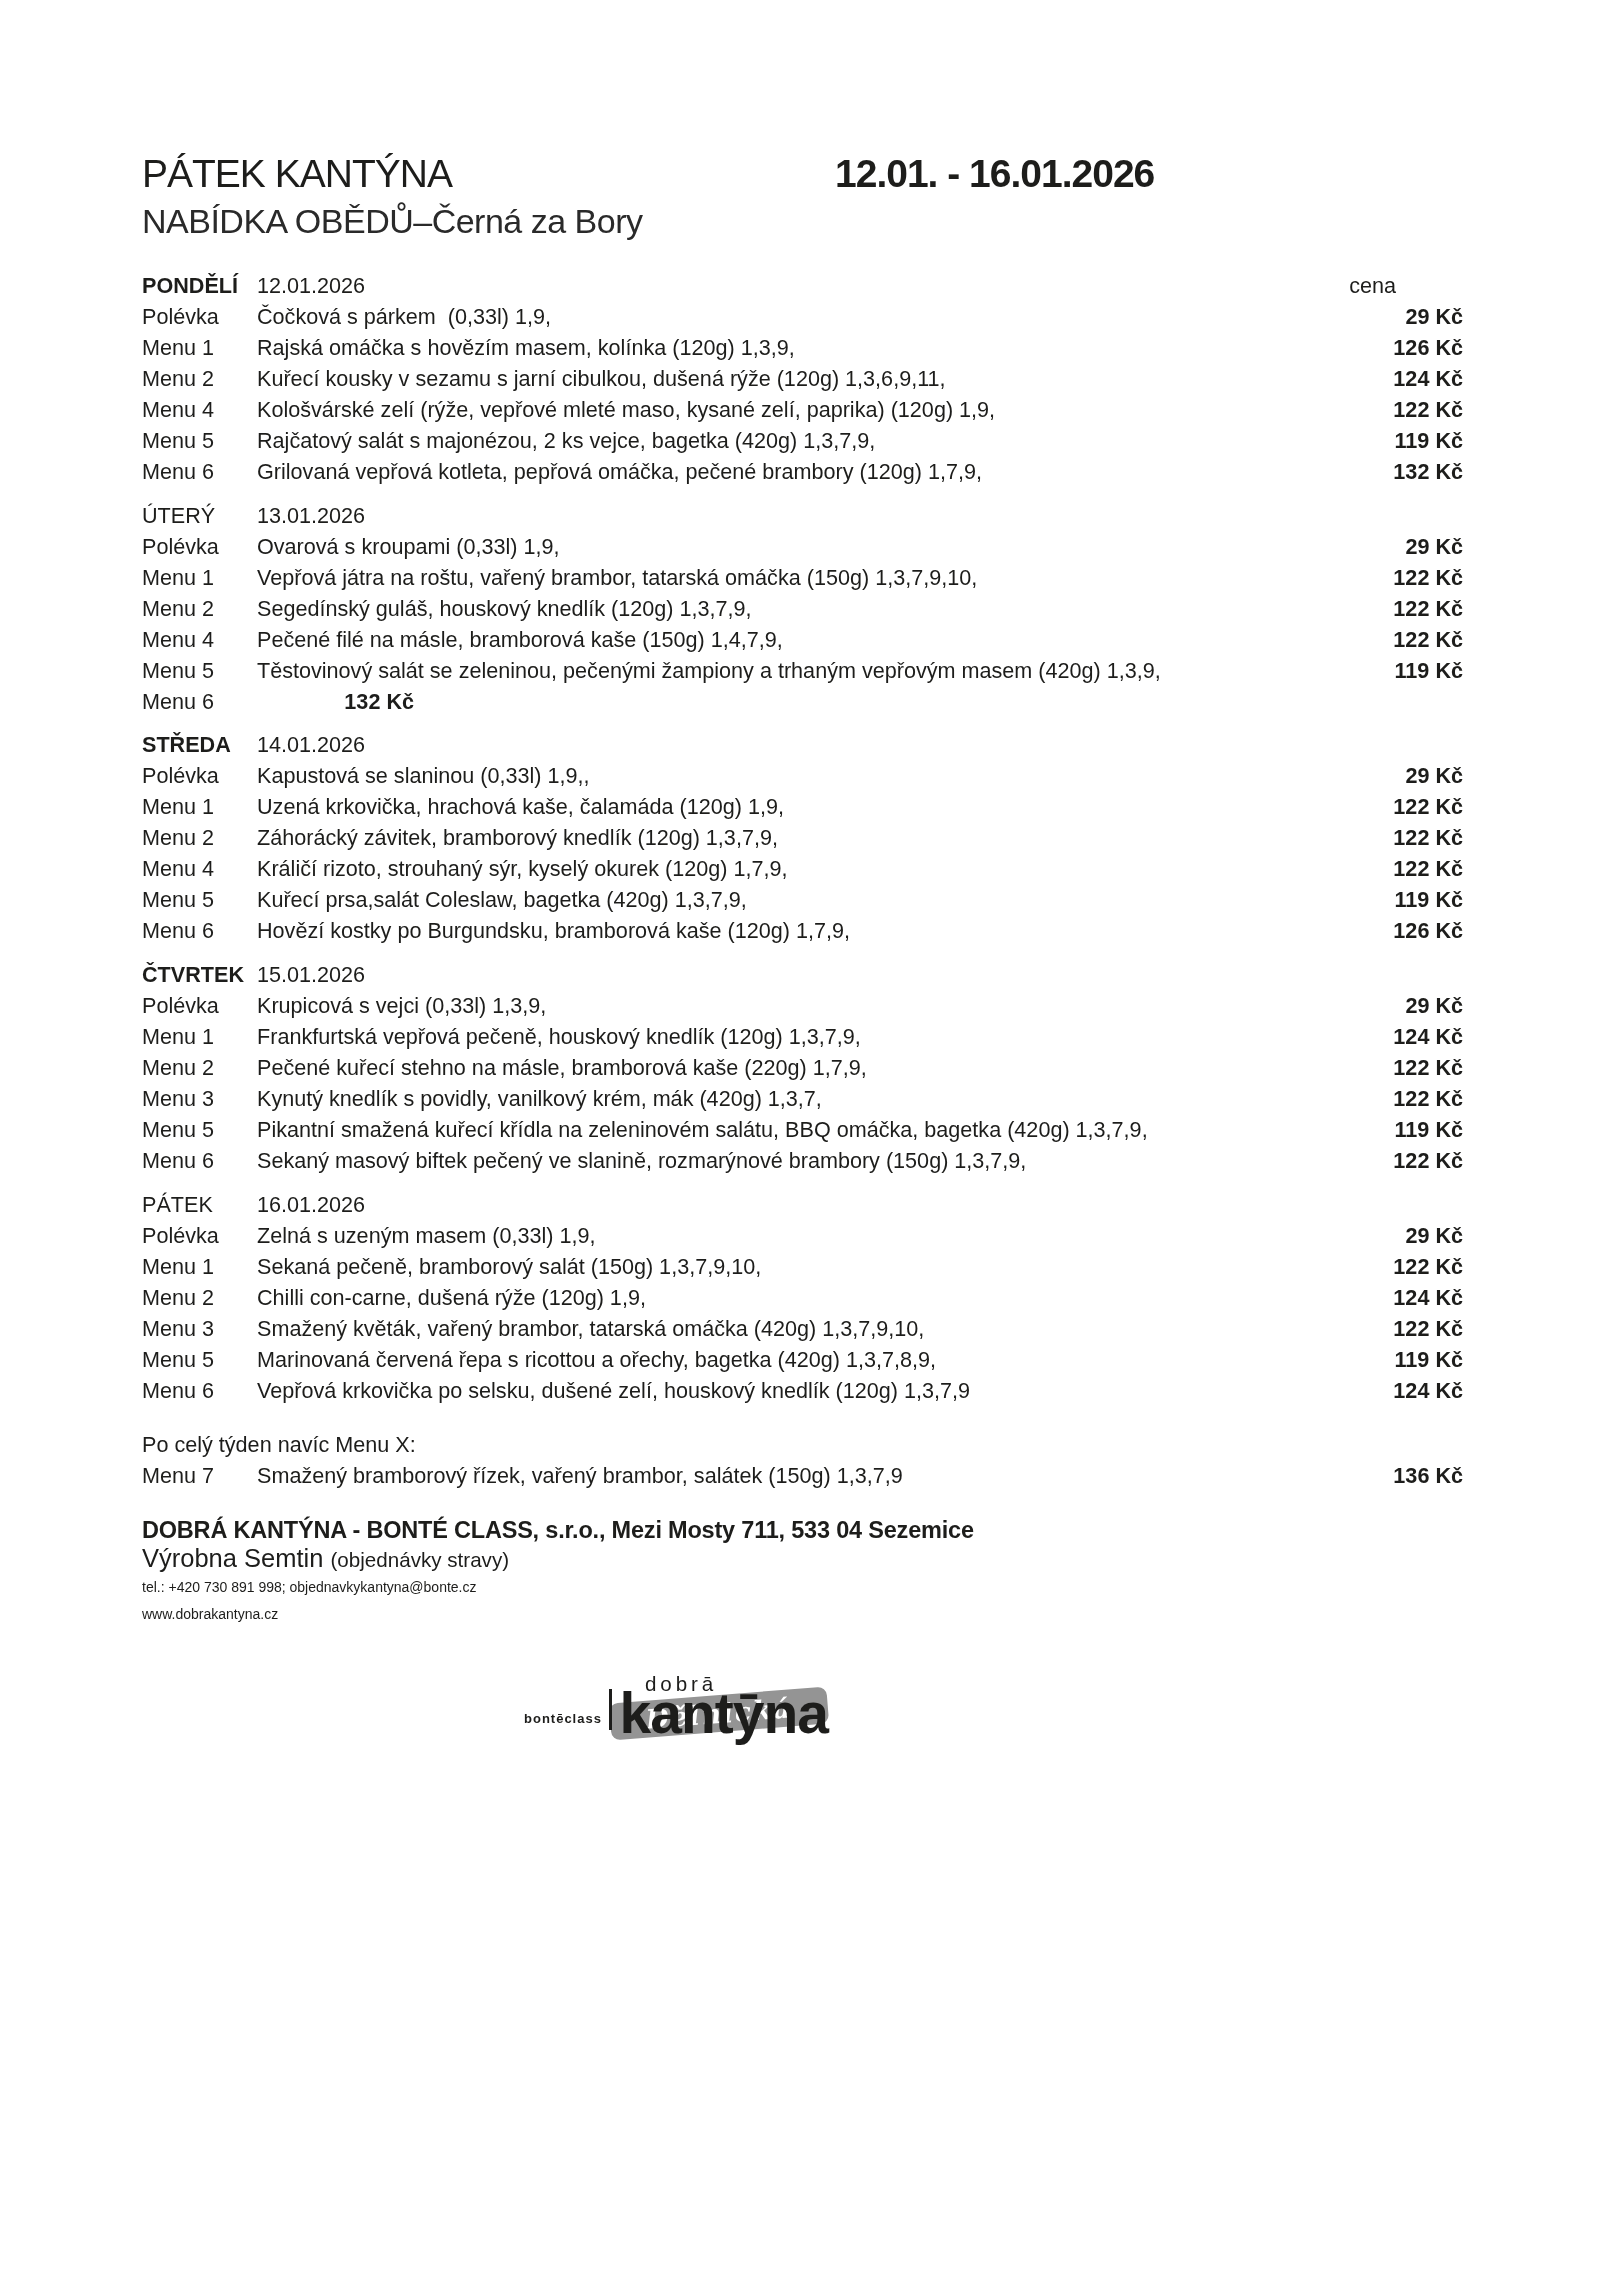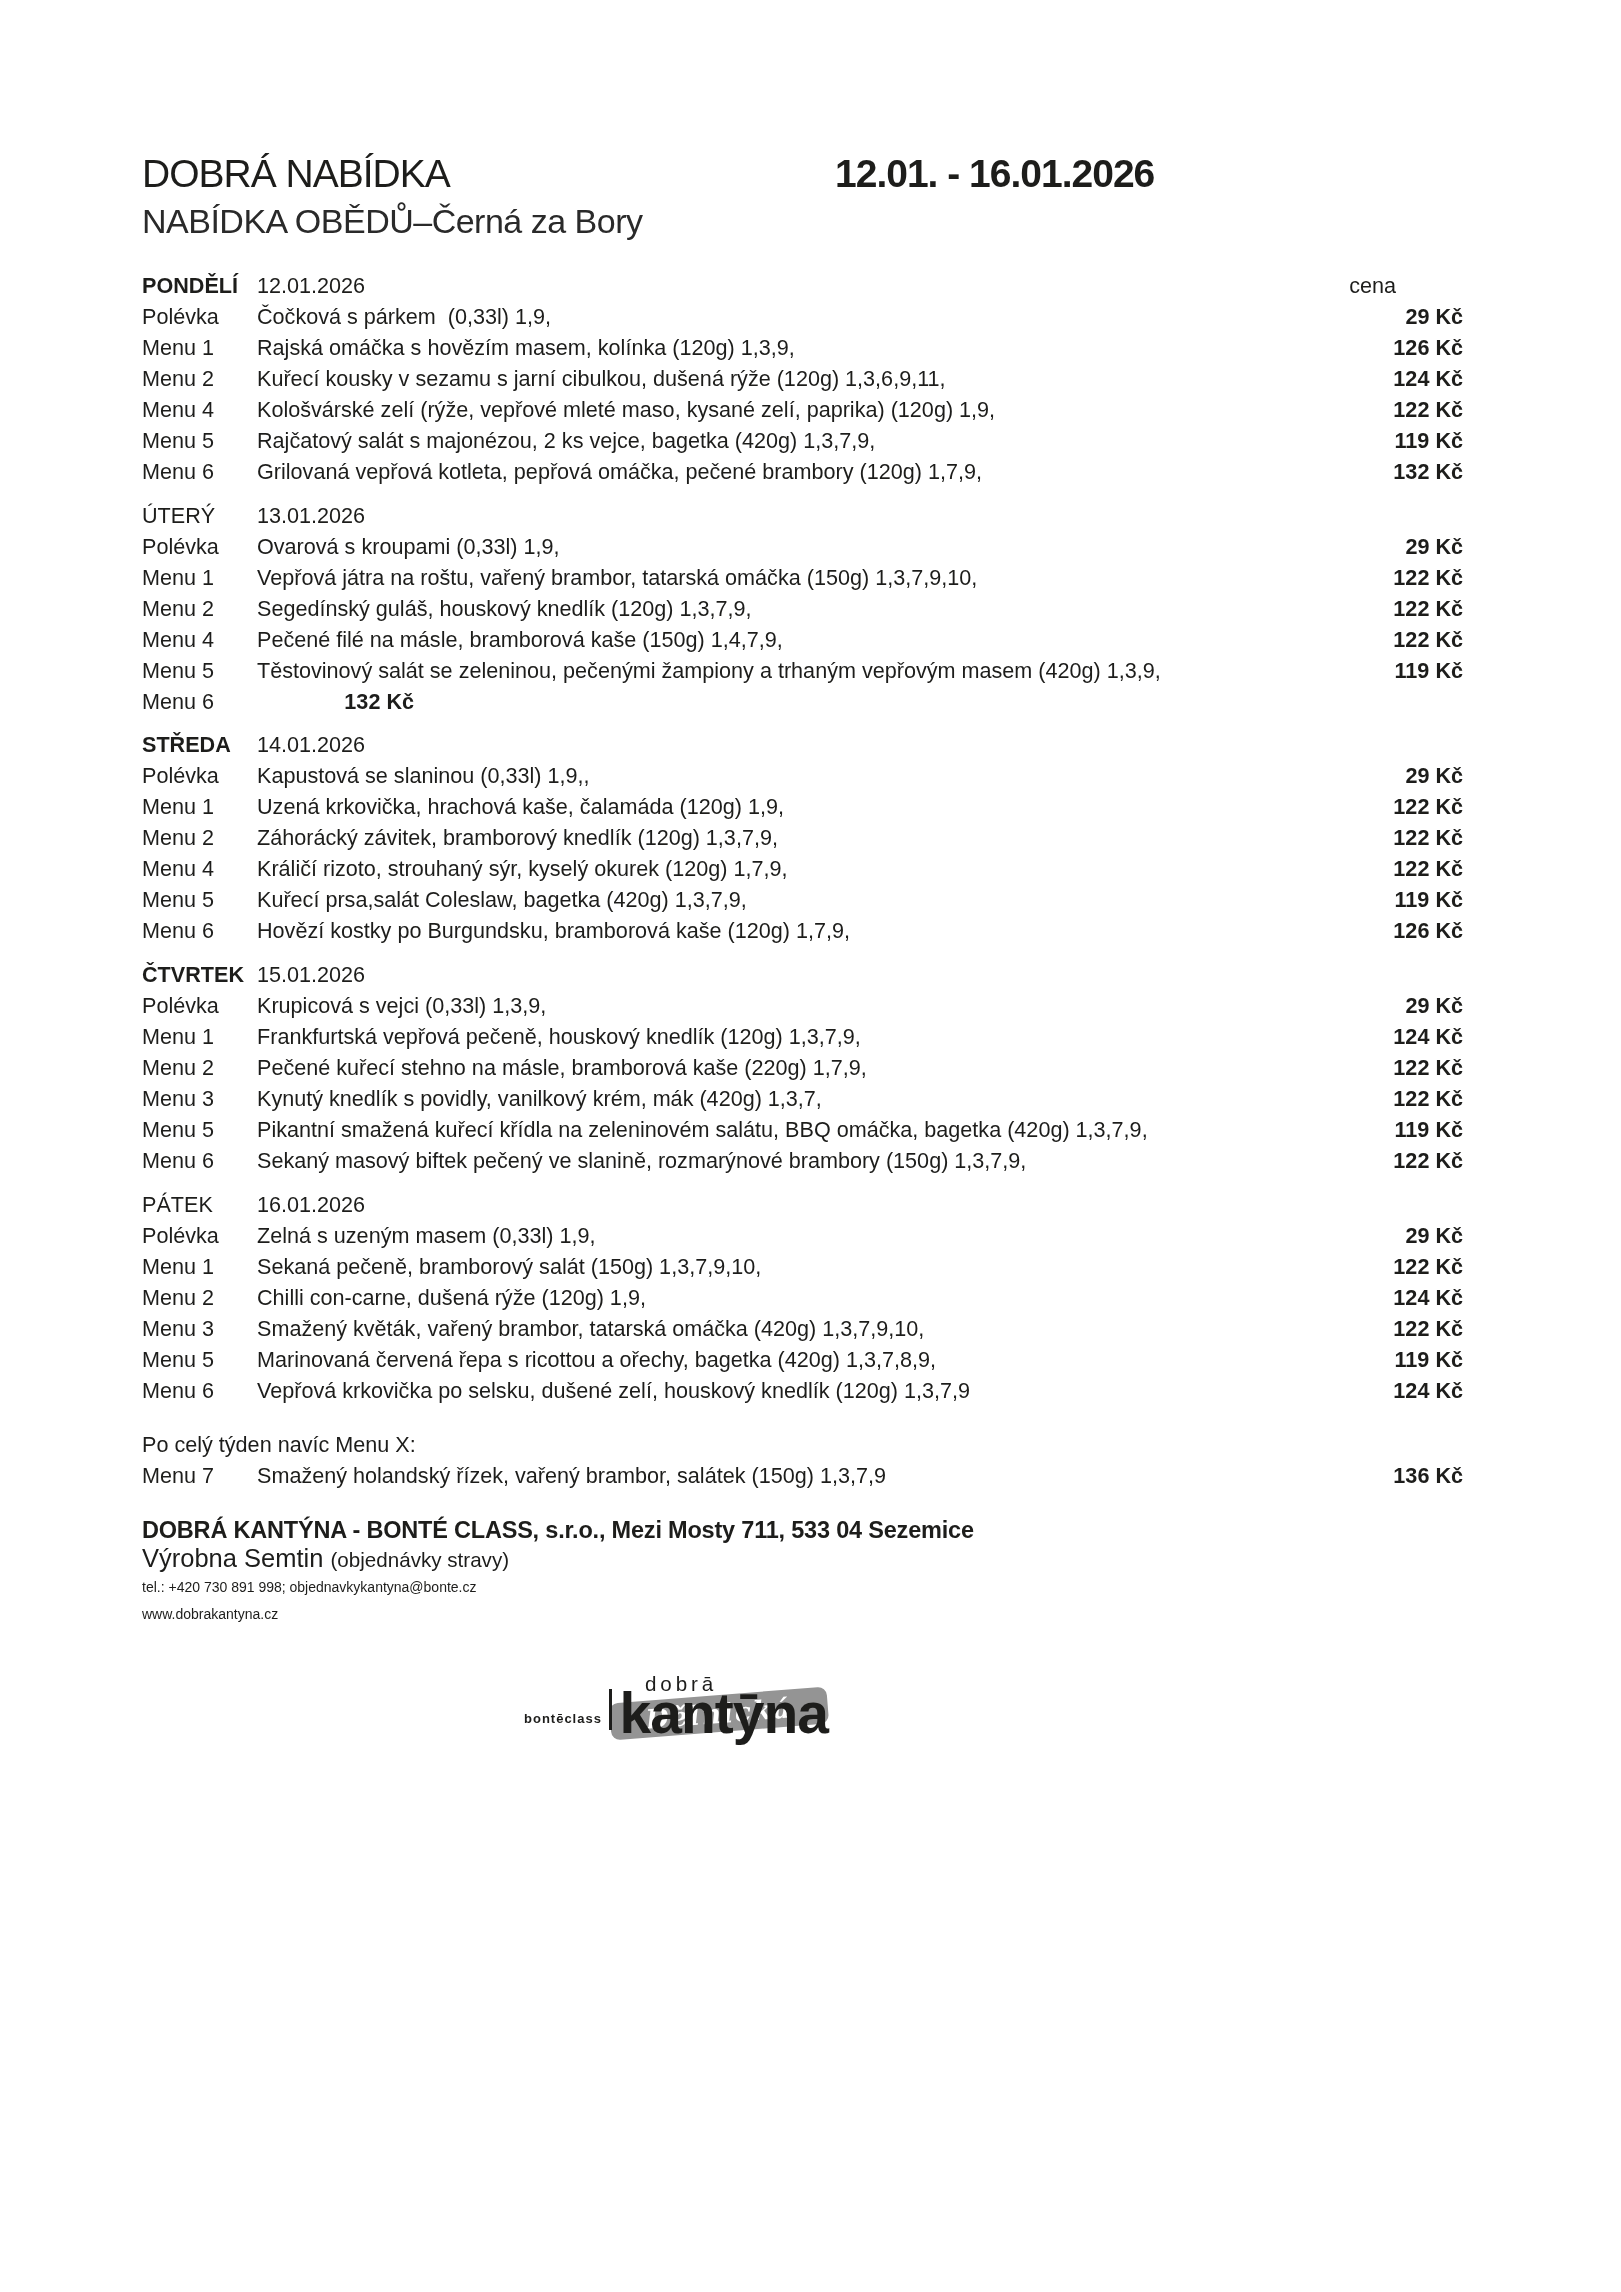--- a/index.html
+++ b/index.html
@@ -74,21 +74,21 @@
     font-size:26.5px;color:#ffffff;letter-spacing:2px;
   }
 </style>
 </head>
 <body>
 
 <div class="page">
   <div class="content">
 
     <div class="title-row">
-      <h1 class="doc-title">DOBRÁ NABÍDKA</h1>
+      <h1 class="doc-title">PÁTEK KANTÝNA</h1>
       <div class="date-range">12.01. - 16.01.2026</div>
     </div>
     <h2 class="doc-subtitle">NABÍDKA OBĚDŮ–Černá za Bory</h2>
 
     <div id="menu">
   <section class="day">
     <div class="row header-row">
       <div class="col-label day-name bold">PONDĚLÍ</div>
       <div class="col-desc day-date">12.01.2026</div>
       <div class="col-price cena">cena</div>
@@ -311,21 +311,21 @@
 </div>
   </section>
 </div>
 
     <div class="weekly">
       <div class="row">
         <div class="col-desc" style="flex:none">Po celý týden navíc Menu X:</div>
       </div>
       <div class="row">
         <div class="col-label">Menu 7</div>
-        <div class="col-desc">Smažený holandský řízek, vařený brambor, salátek (150g) 1,3,7,9</div>
+        <div class="col-desc">Smažený bramborový řízek, vařený brambor, salátek (150g) 1,3,7,9</div>
         <div class="col-price">136 Kč</div>
       </div>
     </div>
 
     <div class="footer">
       <div class="company">DOBRÁ KANTÝNA - BONTÉ CLASS, s.r.o., Mezi Mosty 711, 533 04 Sezemice</div>
       <div class="vyrobna"><span>Výrobna Semtin </span><span class="note">(objednávky stravy)</span></div>
       <div class="tel-line">tel.: +420 730 891 998; objednavkykantyna@bonte.cz</div>
       <div class="www-line">www.dobrakantyna.cz</div>
     </div>

